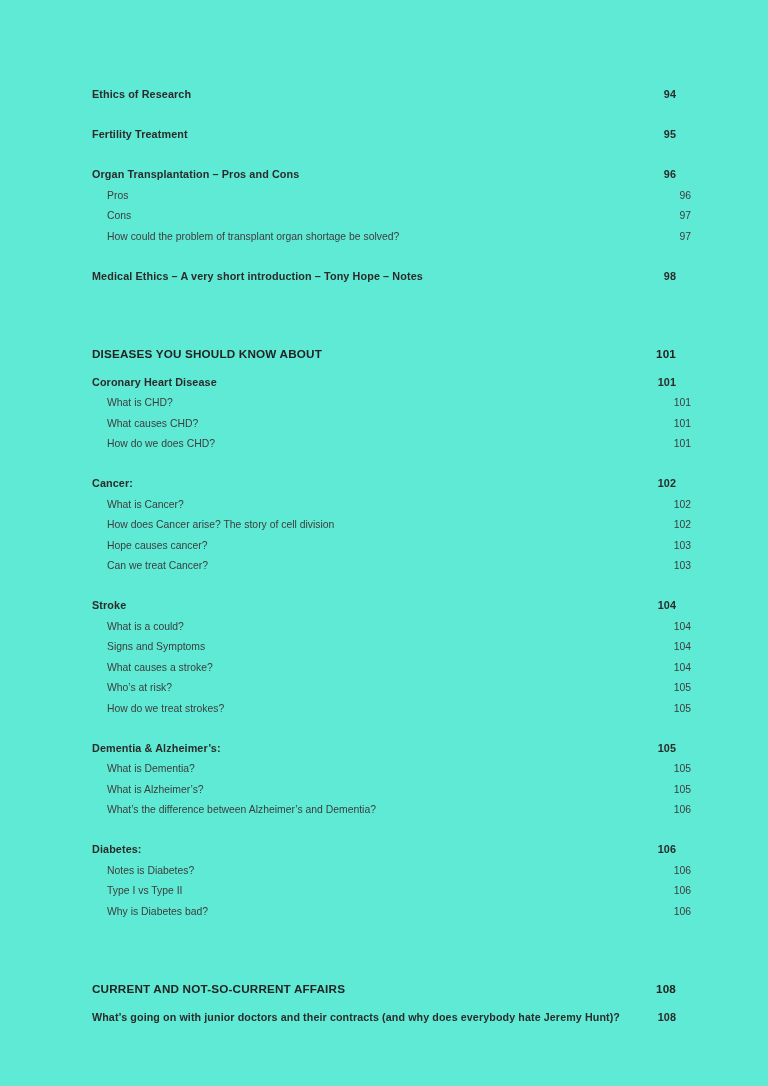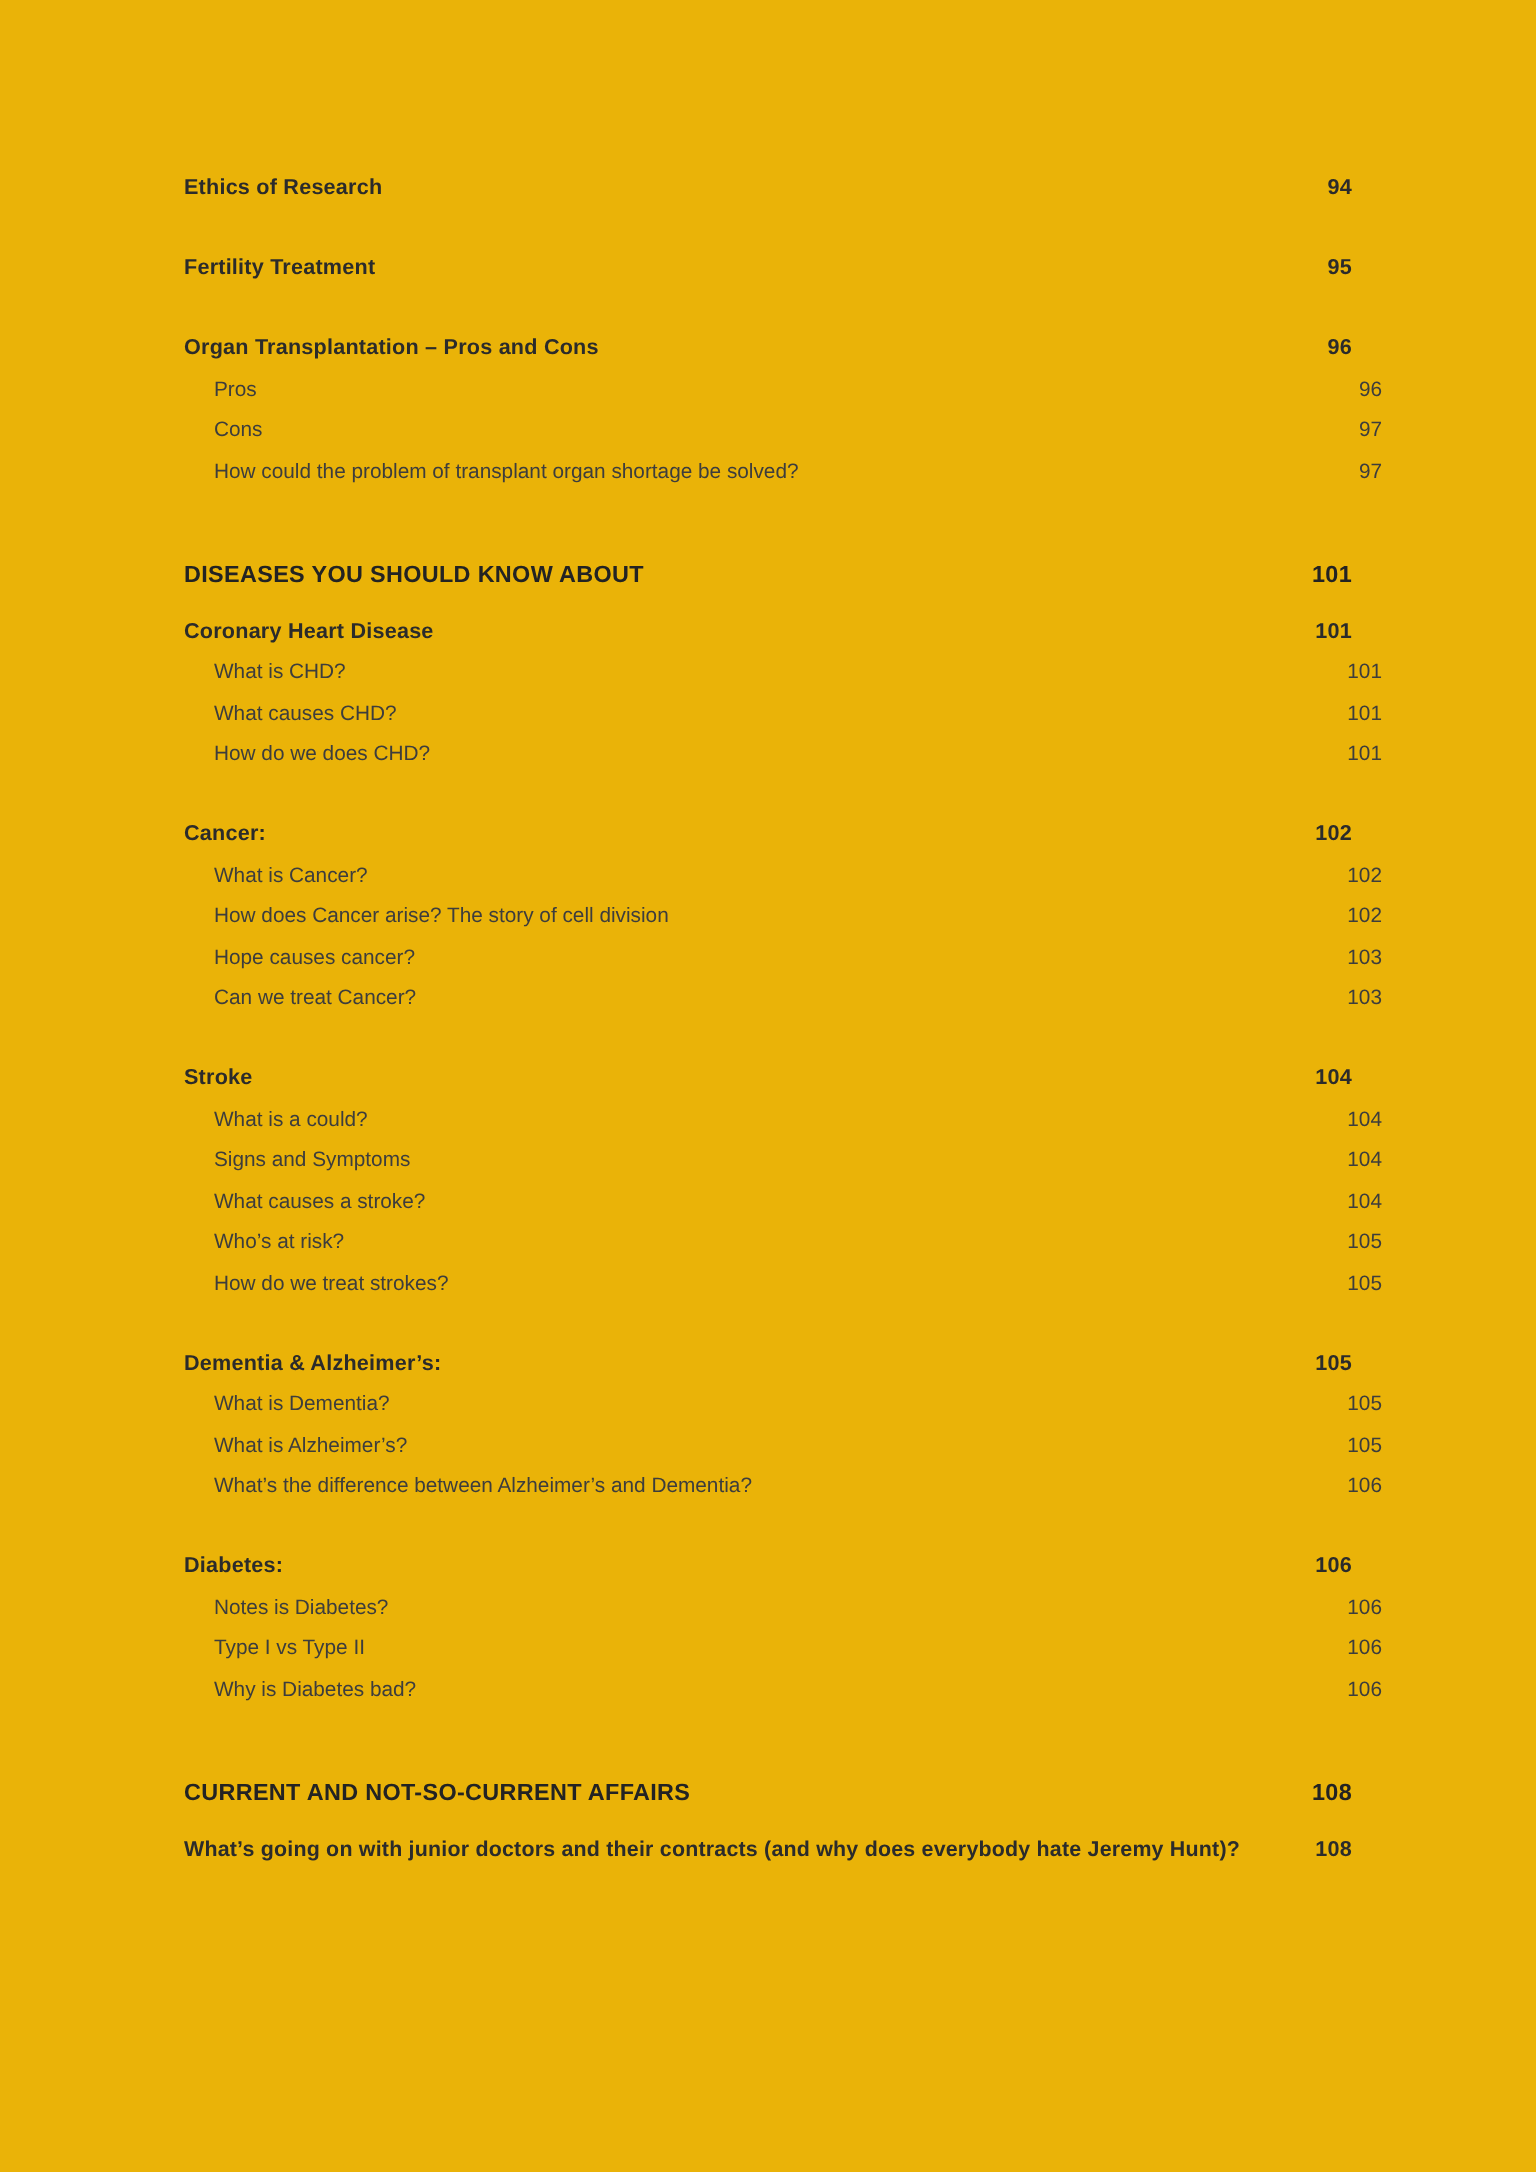--- a/index.html
+++ b/index.html
@@ -16,21 +16,21 @@
     color: #3a3a3a;
     -webkit-font-smoothing: antialiased;
   }
 
   #page {
     position: absolute;
     left: 0;
     top: 0;
     width: 768px;
     height: 1086px;
-    background: #eab308;
+    background: #5eead4;
     overflow: hidden;
   }
 
   #toc {
     position: absolute;
     left: 92px;
     top: 88px;
     width: 584px;
   }
 
@@ -73,21 +73,21 @@
     padding-left: 15px;
   }
   .lvl2 .pageno { font-weight: normal; color: #3d3d3d; }
 
   
   .section {
     font-size: 11.7px;
     font-weight: bold;
     color: #232323;
     letter-spacing: 0.015em;
-    margin-top: 39px;
+    margin-top: 65px;
   }
   .section .pageno { font-weight: bold; }
 
   
   .group:first-child > .row:first-child { margin-top: 0; }
 
   
   .group.after-section > .lvl1:first-child { margin-top: 16px; }
 
   
@@ -138,20 +138,27 @@
           <span class="filler"></span>
           <span class="pageno">97</span>
         </div>
         <div class="row lvl2">
           <span class="title">How could the problem of transplant organ shortage be solved?</span>
           <span class="filler"></span>
           <span class="pageno">97</span>
         </div>
       </div>
       <div class="group">
+        <div class="row lvl1">
+          <span class="title">Medical Ethics – A very short introduction – Tony Hope – Notes</span>
+          <span class="filler"></span>
+          <span class="pageno">98</span>
+        </div>
+      </div>
+      <div class="group">
         <div class="row section">
           <span class="title">DISEASES YOU SHOULD KNOW ABOUT</span>
           <span class="filler"></span>
           <span class="pageno">101</span>
         </div>
       </div>
       <div class="group after-section">
         <div class="row lvl1">
           <span class="title">Coronary Heart Disease</span>
           <span class="filler"></span>

